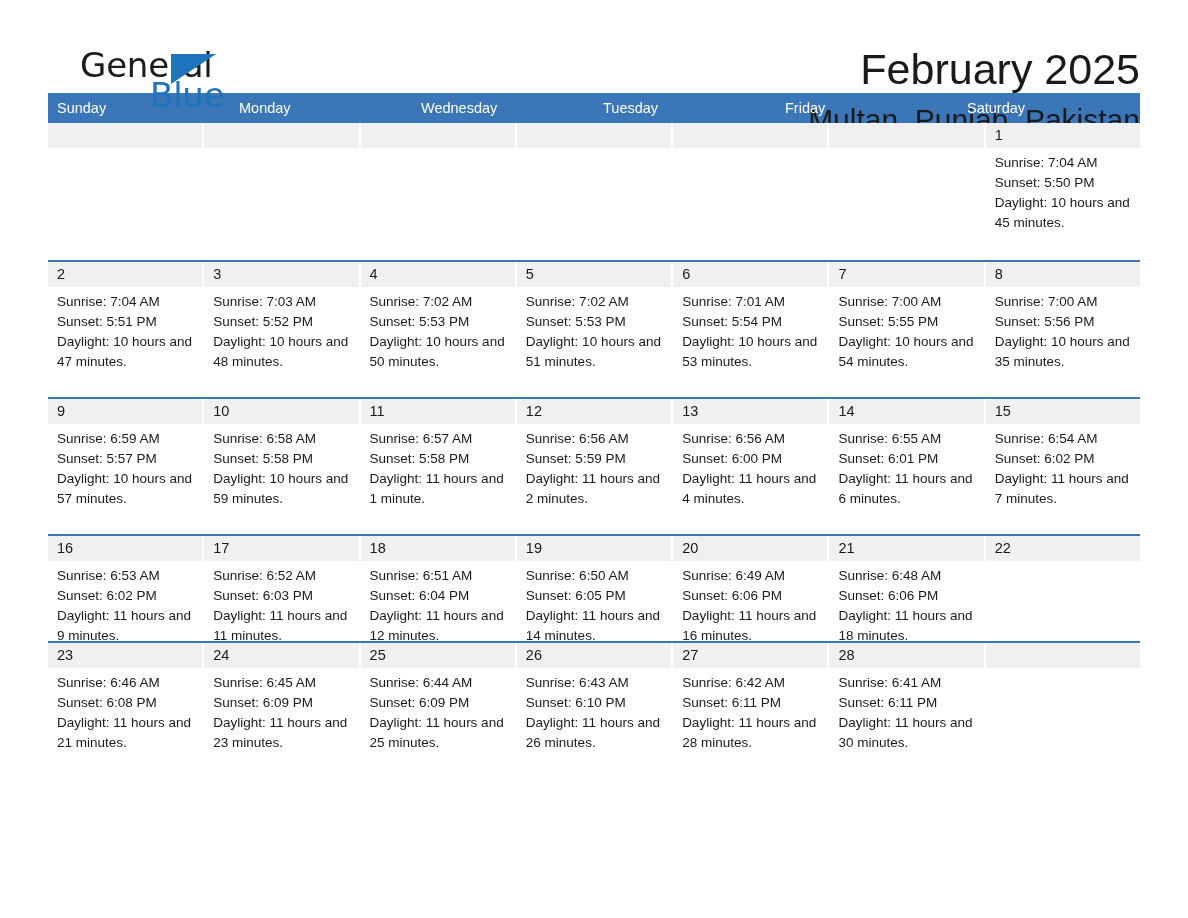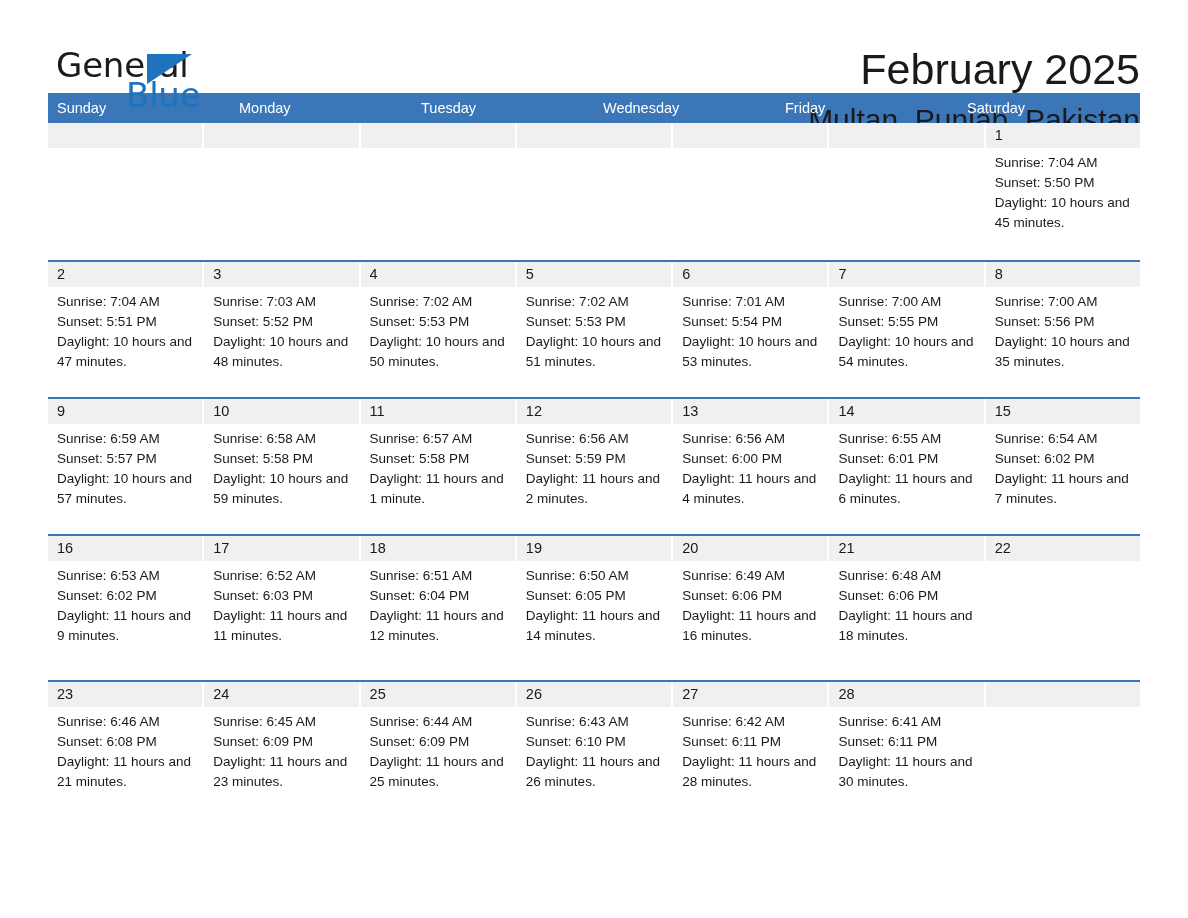--- a/index.html
+++ b/index.html
@@ -31,20 +31,21 @@
     padding-top: 44px;
     height: 92px;
     box-sizing: border-box;
   }
 
   .logo {
     position: relative;
     width: 190px;
     height: 74px;
     flex: none;
+    margin-left: 24px;
   }
   .logo-general {
     position: absolute;
     left: 8px;
     top: 2px;
     font-size: 34px;
     line-height: 38px;
     letter-spacing: -0.2px;
     color: #1b1b1b;
     font-family: "DejaVu Sans", sans-serif;
@@ -149,21 +150,21 @@
     font-size: 13.5px;
     line-height: 20px;
     color: #1a1a1a;
   }
   .day-info div { white-space: nowrap; }
   .day-info .daylight-wrap { white-space: normal; }
 
   .week-row.h1 .day-cell { height: 137px; }
   .week-row.h2 .day-cell { height: 135px; }
   .week-row.h3 .day-cell { height: 135px; }
-  .week-row.h4 .day-cell { height: 144px; }
+  .week-row.h4 .day-cell { height: 105px; }
   .week-row.h5 .day-cell { height: 120px; }
 </style>
 </head>
 <body>
 
 <div class="page">
 
   <div class="top-bar">
 
     <div class="logo">
@@ -177,22 +178,22 @@
       <div class="location">Multan, Punjab, Pakistan</div>
     </div>
 
   </div>
 
   <div class="calendar">
 
     <div class="weekday-row">
       <div class="weekday">Sunday</div>
       <div class="weekday">Monday</div>
+      <div class="weekday">Wednesday</div>
       <div class="weekday">Tuesday</div>
-      <div class="weekday">Wednesday</div>
       <div class="weekday">Friday</div>
       <div class="weekday">Saturday</div>
     </div>
 
     <div class="week-row first h1">
       <div class="day-cell empty">
         <div class="day-number"></div>
       </div>
       <div class="day-cell empty">
         <div class="day-number"></div>

